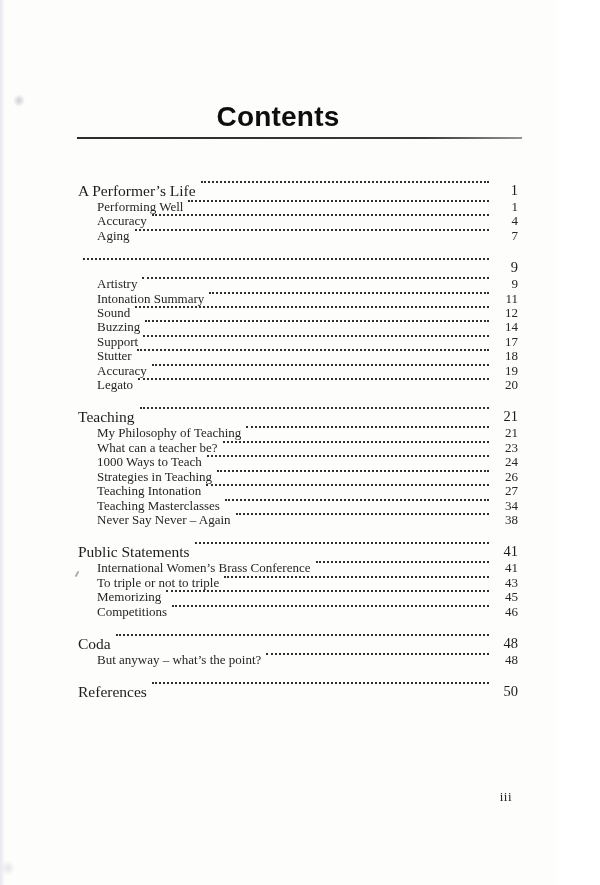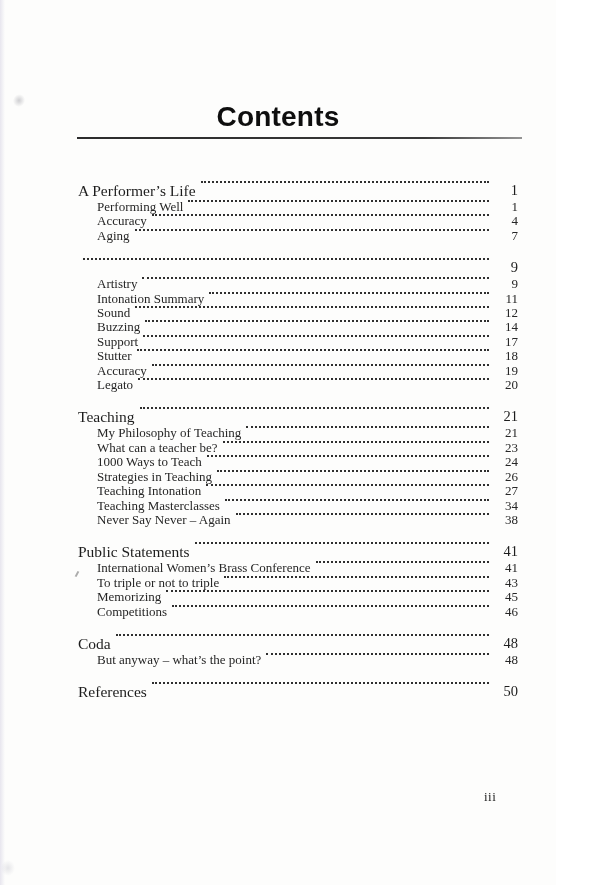--- a/index.html
+++ b/index.html
@@ -88,20 +88,21 @@
   }
   .sub-row .leader{margin-bottom:2.5px;border-bottom-width:2px;}
   .pg{
     flex:none;width:26px;text-align:right;white-space:nowrap;
   }
   .head-row .pg{font-size:14.5px;}
   .sub-row .pg{font-size:13px;}
 
   .folio{
     position:absolute;top:789px;left:484px;width:28px;
+    text-align:right;
     font-size:13px;
     letter-spacing:0.5px;
     color:#1f1f1f;
   }
 </style>
 </head>
 <body>
 
 <div class="page">
   <div class="scan-edge-left"></div>

